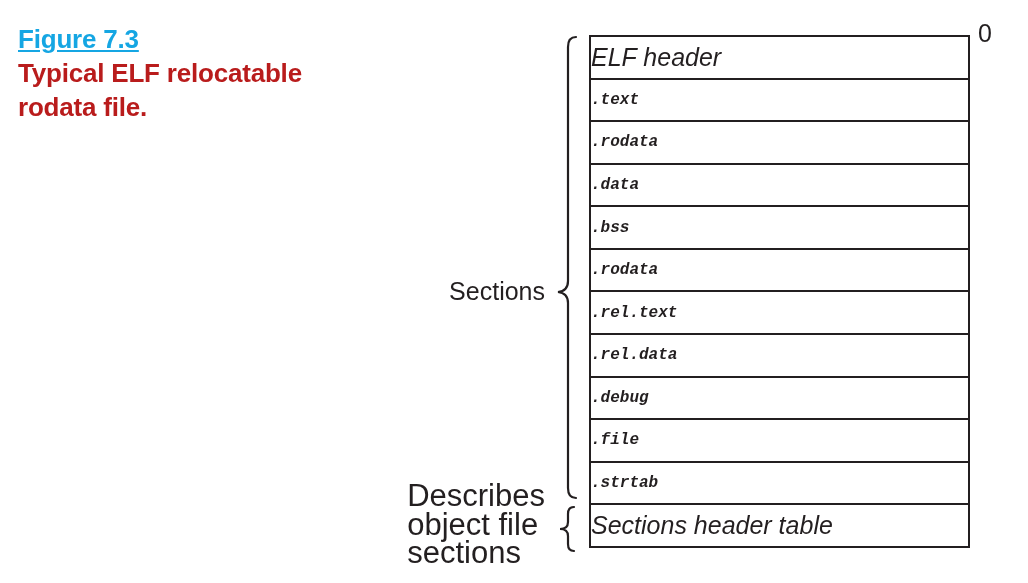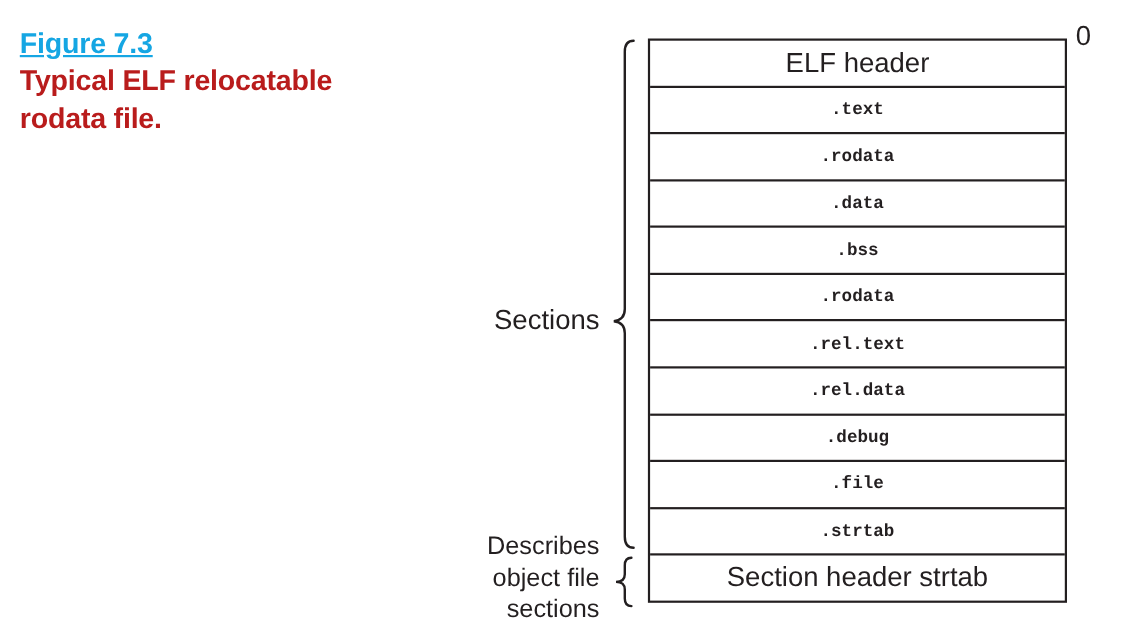--- a/index.html
+++ b/index.html
@@ -44,23 +44,24 @@
     height: 513px;
     border: 2px solid #231f20;
     box-sizing: border-box;
     display: flex;
     flex-direction: column;
   }
   .elf-row {
     flex: 1 1 0;
     display: flex;
     align-items: center;
-    justify-content: center;
+    justify-content: flex-start;
     border-bottom: 2px solid #231f20;
     box-sizing: border-box;
+    font-style: italic;
   }
   .elf-row:last-child {
     border-bottom: none;
   }
   .elf-row.sans {
     font-family: "Liberation Sans", sans-serif;
     font-size: 25px;
   }
   .elf-row.mono {
     font-family: "Liberation Mono", monospace;
@@ -84,23 +85,22 @@
     top: 277px;
     font-size: 25px;
     line-height: 28px;
     text-align: right;
     white-space: nowrap;
   }
   .describes-label {
     position: absolute;
     right: 483px;
     top: 482px;
-    font-size: 23px;
+    font-size: 31px;
     line-height: 28.5px;
-    text-align: right;
     white-space: nowrap;
   }
 
   
   .braces-svg {
     position: absolute;
     left: 0;
     top: 0;
     width: 1028px;
     height: 583px;
@@ -152,21 +152,21 @@
     <div class="elf-row mono">
         <span>.debug</span>
       </div>
     <div class="elf-row mono">
         <span>.file</span>
       </div>
     <div class="elf-row mono">
         <span>.strtab</span>
       </div>
     <div class="elf-row sans">
-        <span>Section header strtab</span>
+        <span>Sections header table</span>
       </div>
   </div>
 
   <div class="offset-zero">0</div>
 
   <svg class="braces-svg" viewBox="0 0 1028 583" xmlns="http://www.w3.org/2000/svg">
     <path d="M 576 37 Q 568 37 568 47 L 568 281 Q 568 291 558 292 Q 568 293 568 303 L 568 488 Q 568 498 576 498"></path>
     <path d="M 574 507 Q 568 507 568 514 L 568 522 Q 568 529 560 529 Q 568 529 568 536 L 568 544 Q 568 551 574 551"></path>
   </svg>
 

